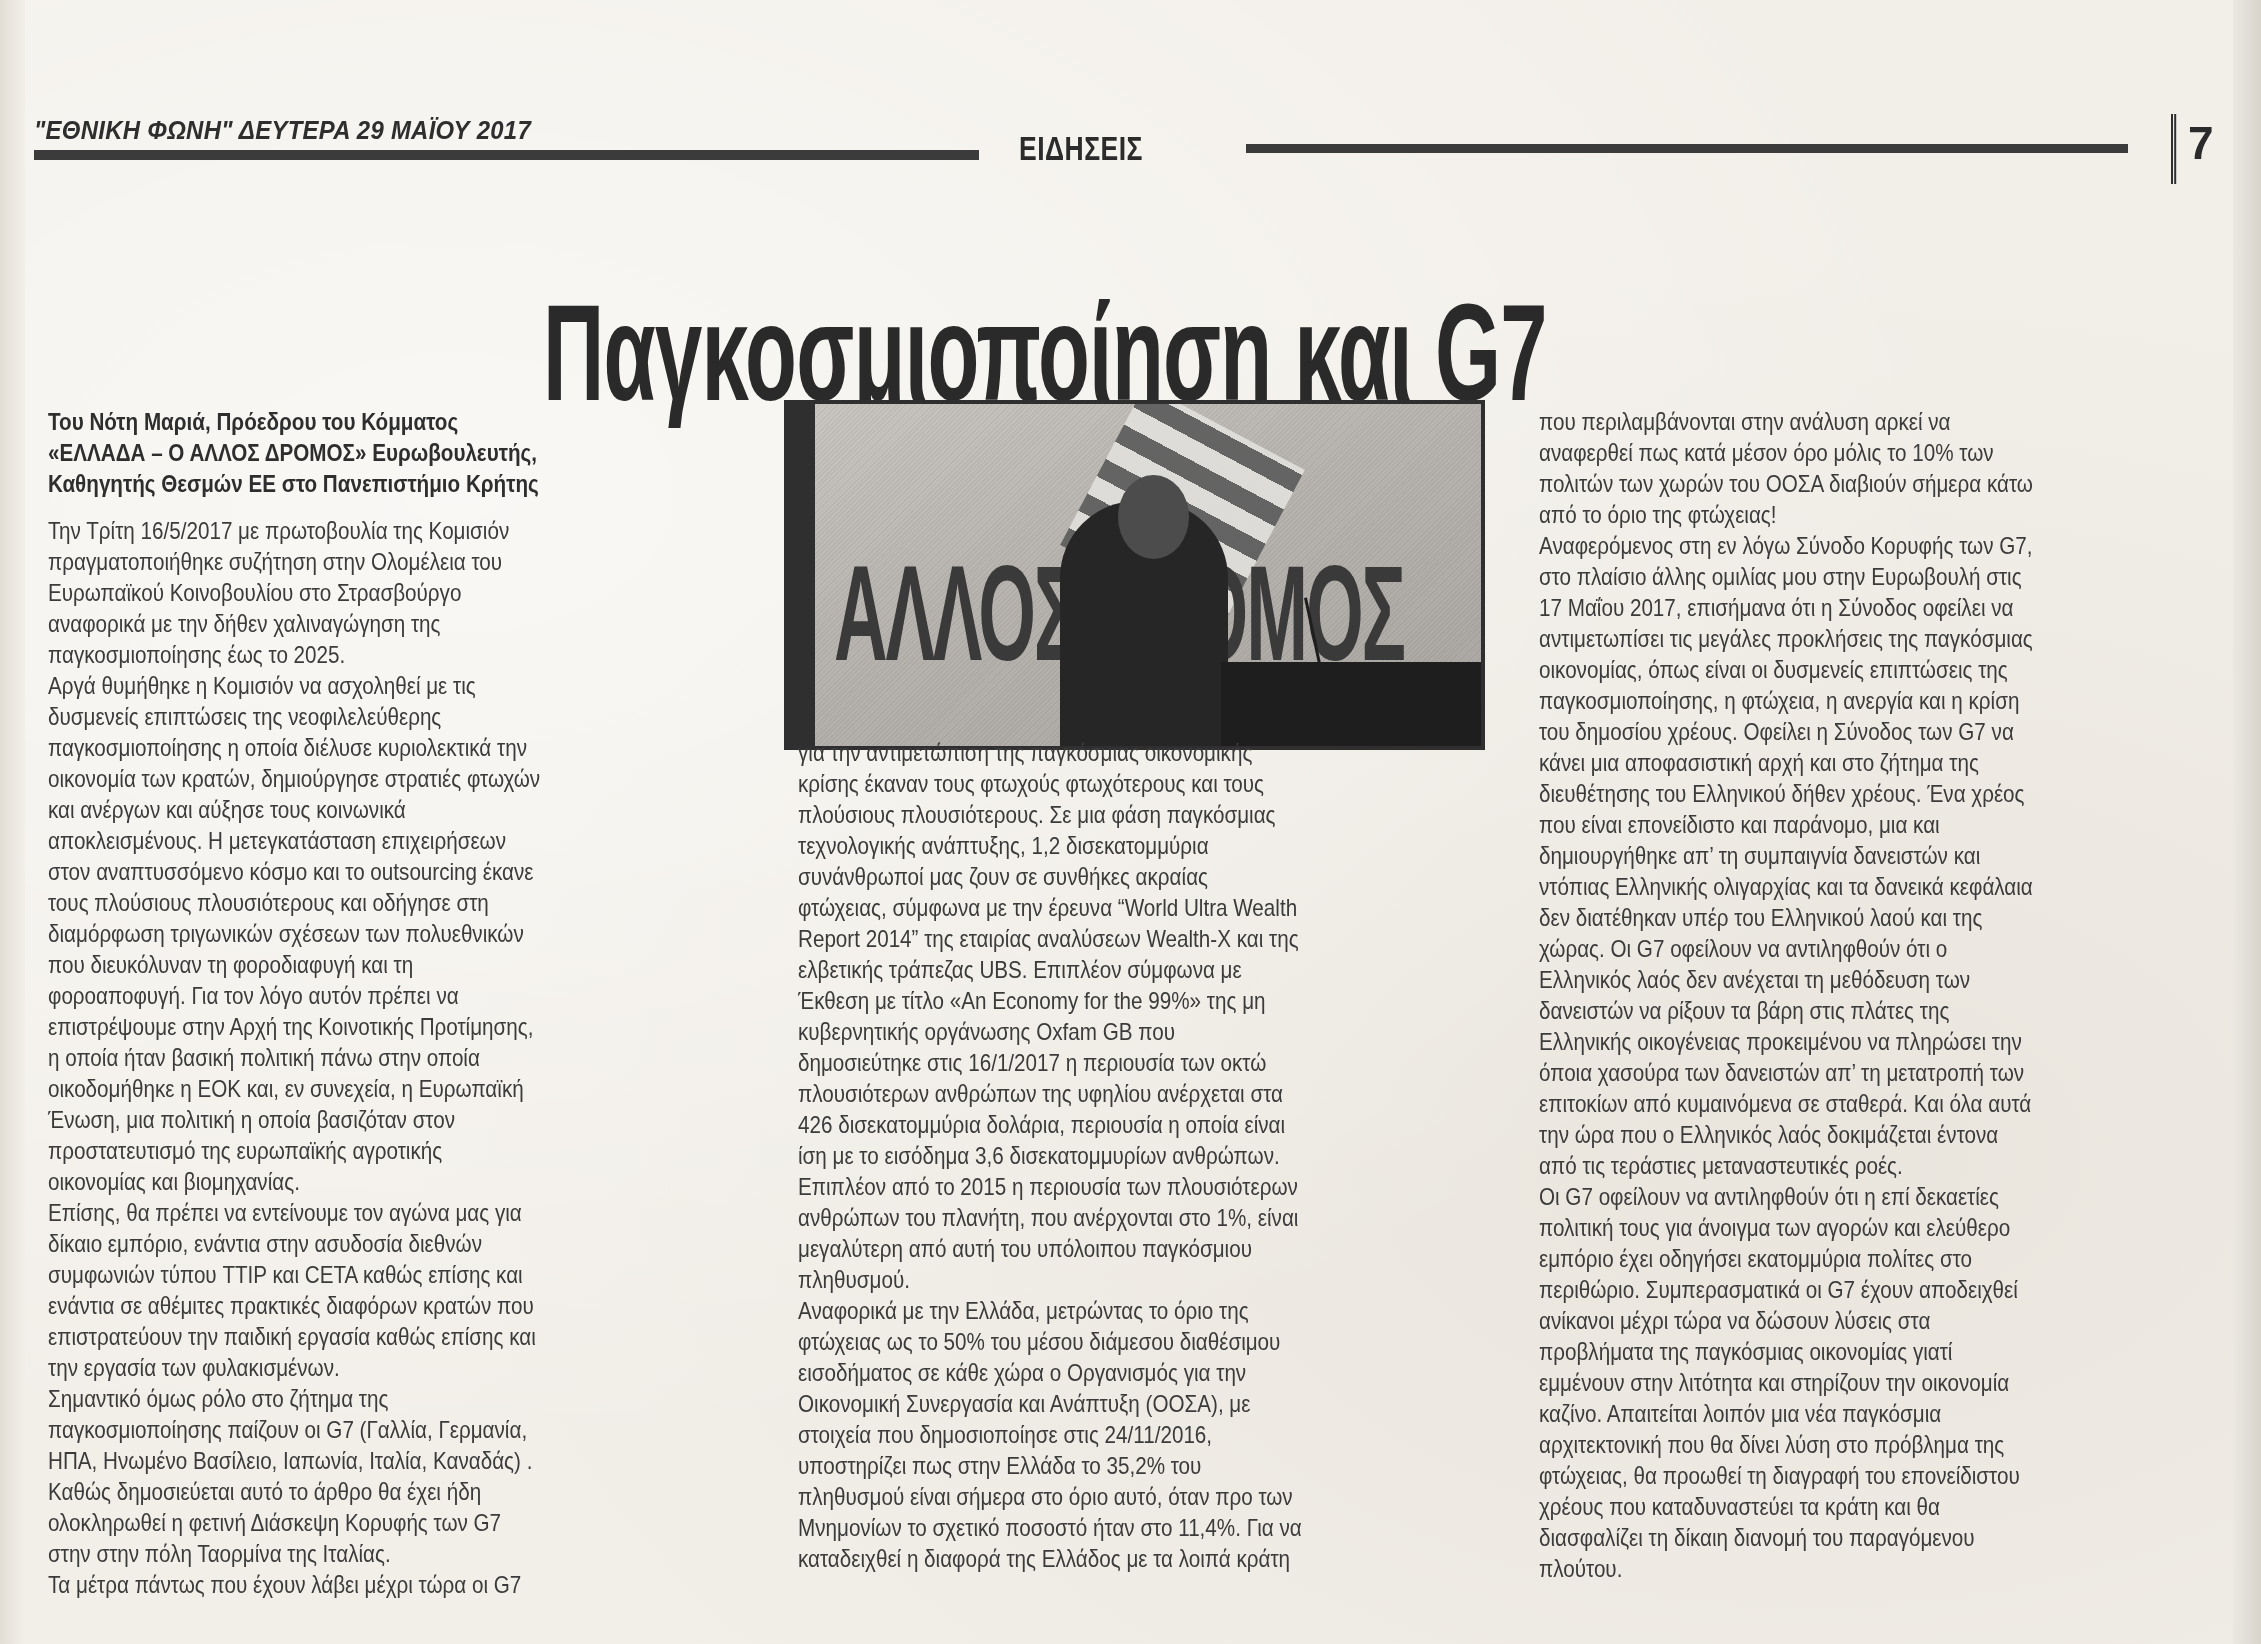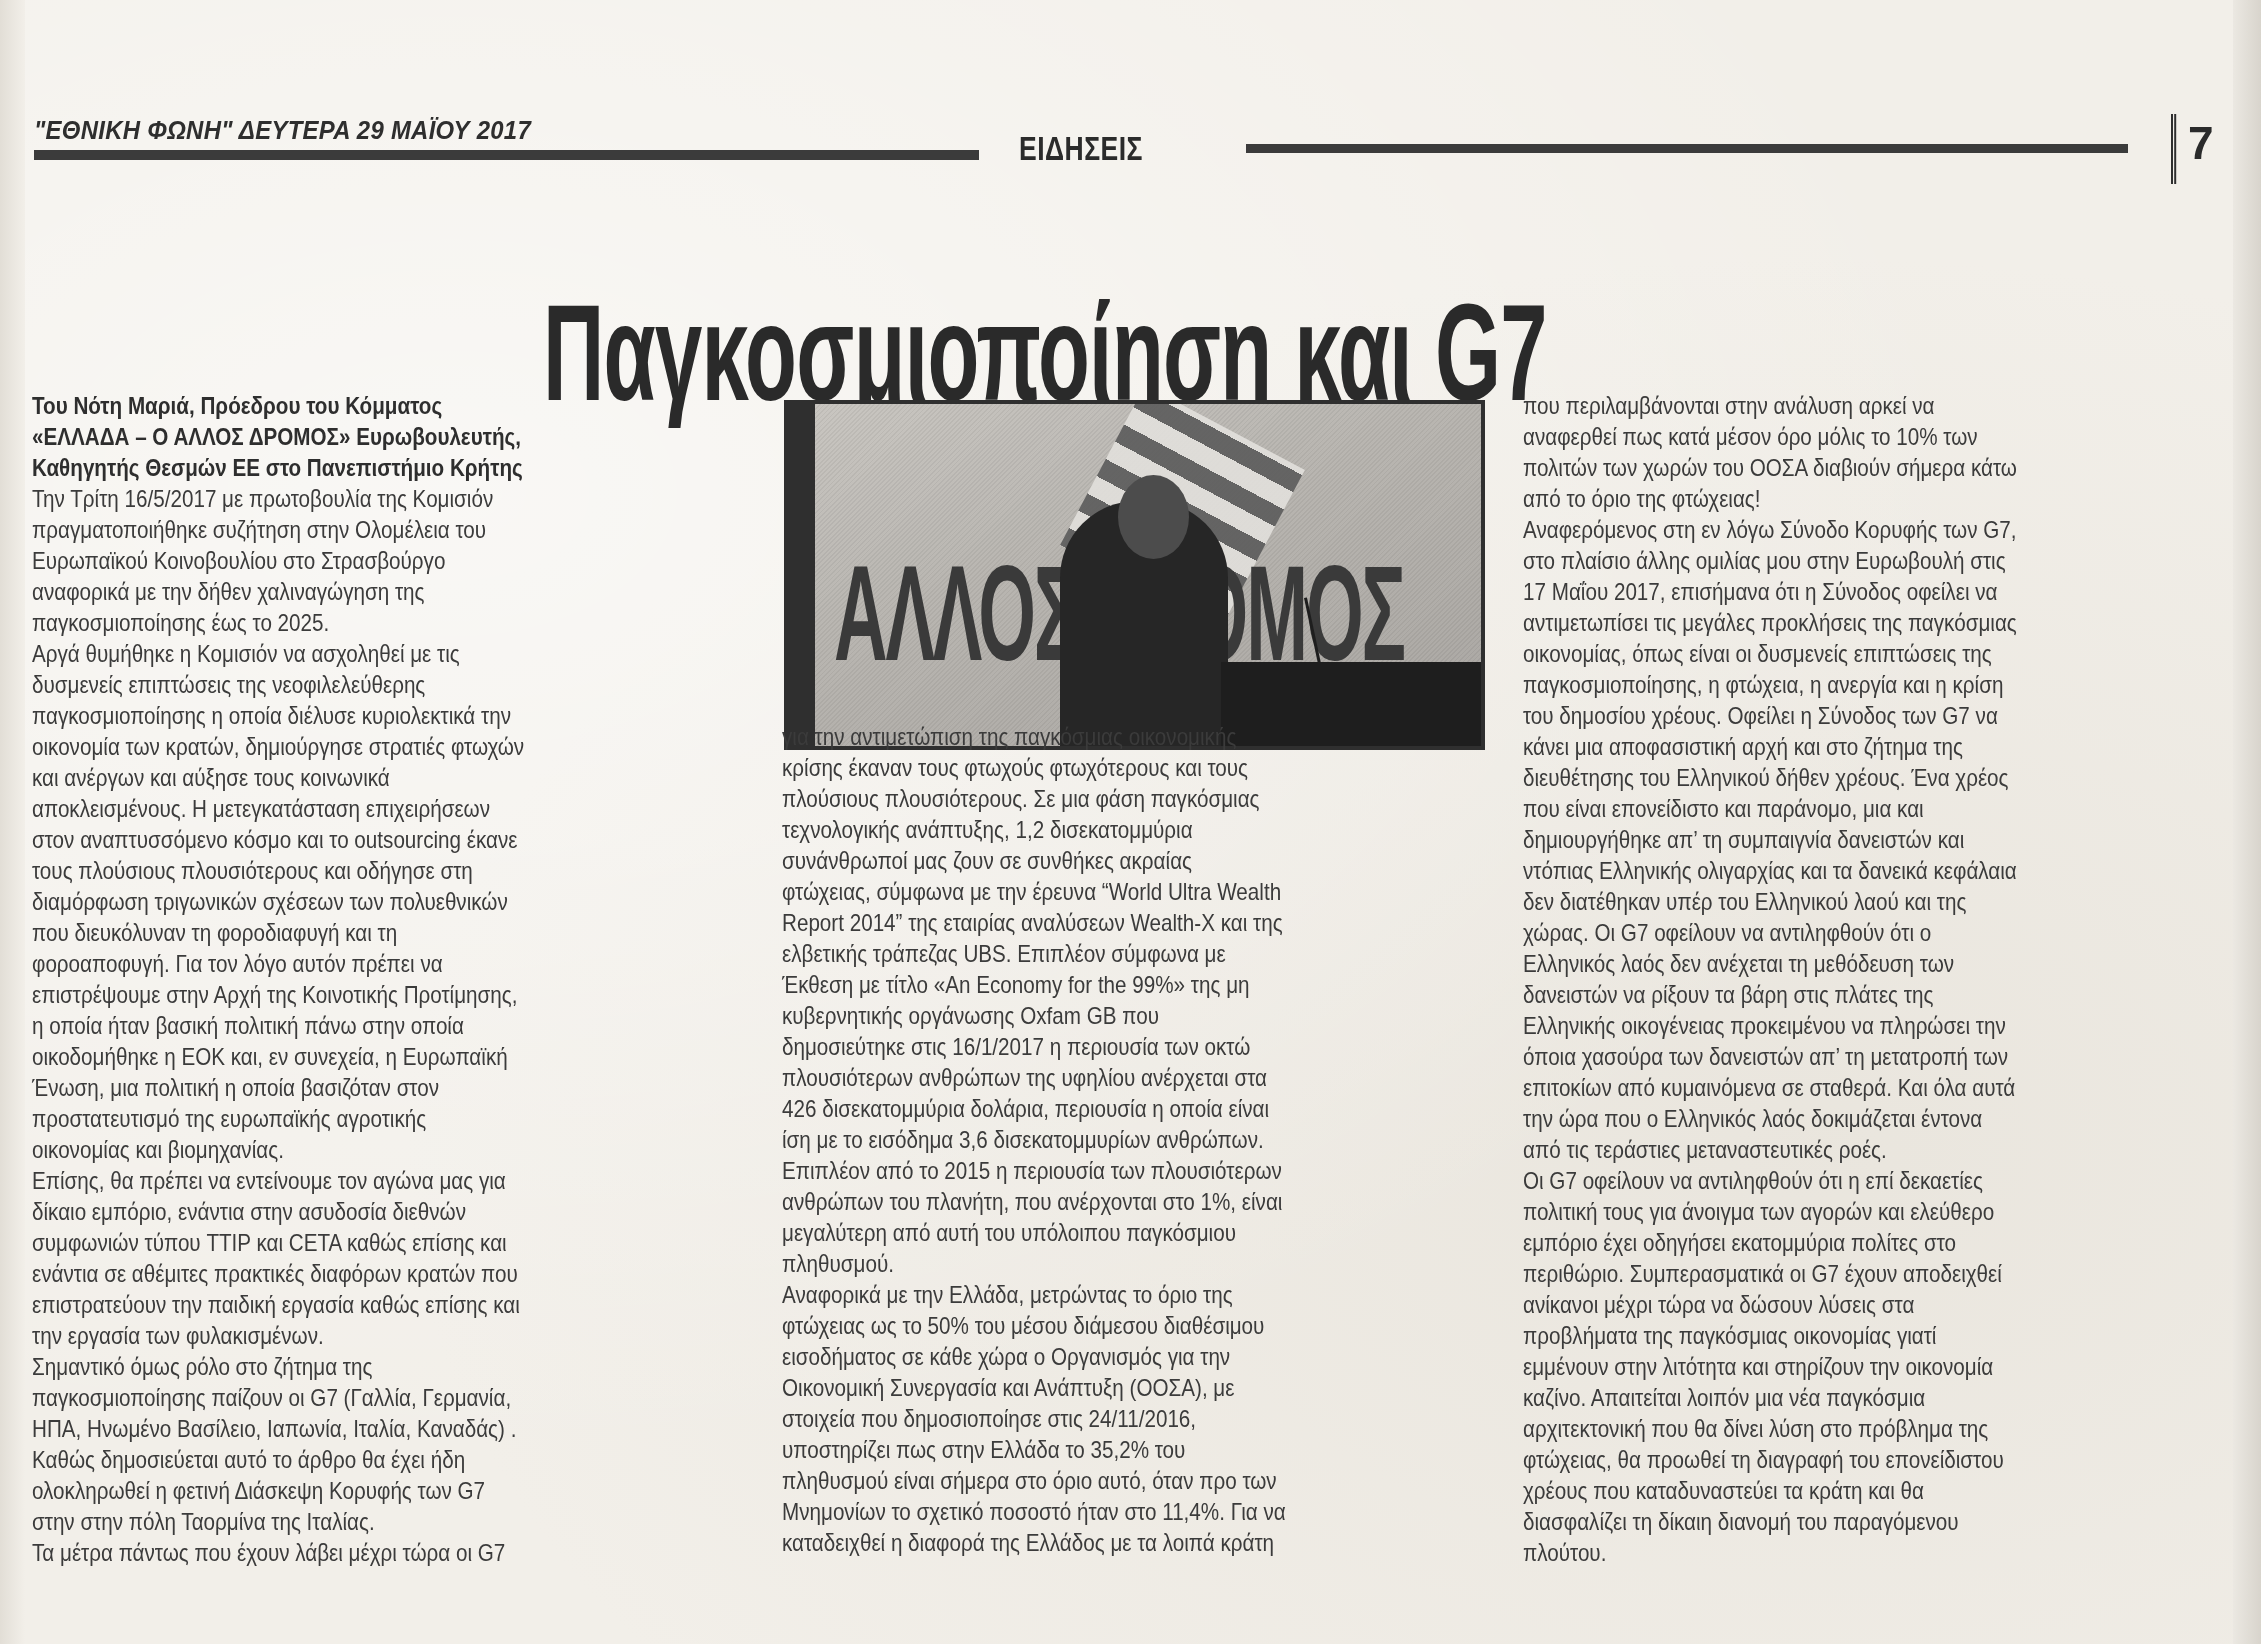--- a/index.html
+++ b/index.html
@@ -27,21 +27,21 @@
   .page-divider { position:absolute; left:2171px; top:114px; width:1.9px; height:70px; background:#2e2e2e;
     box-shadow:3.2px 0 0 #2e2e2e; }
   .page-number { position:absolute; left:2188px; top:116px; font-size:46px; font-weight:bold; color:#2b2b2b; }
 
   
   .headline { position:absolute; left:543px; top:192px; font-size:137px; font-weight:bold; color:#2a2a2a;
     white-space:nowrap; transform:scaleX(0.62); transform-origin:left top; letter-spacing:-1.3px; line-height:1; }
 
   
   .col { position:absolute; font-size:24px; line-height:31px; color:#3b3b3b; }
-  .col p { margin:0; }
+  .col p { margin:16px; }
   .col-left { left:32px; top:390px; width:716px; }
   .col-mid { left:782px; top:721px; width:716px; }
   .col-right { left:1523px; top:390px; width:716px; }
   .byline { font-weight:bold; color:#2e2e2e; }
   .txt { display:block; white-space:nowrap; transform:scaleX(0.86); transform-origin:left; }
 
   
   .photo { position:absolute; left:784px; top:400px; width:701px; height:350px; background:#2f2f2f; overflow:hidden; }
   .photo-inner { position:absolute; left:31px; top:3.9px; right:3.9px; bottom:3.9px;
     background:

